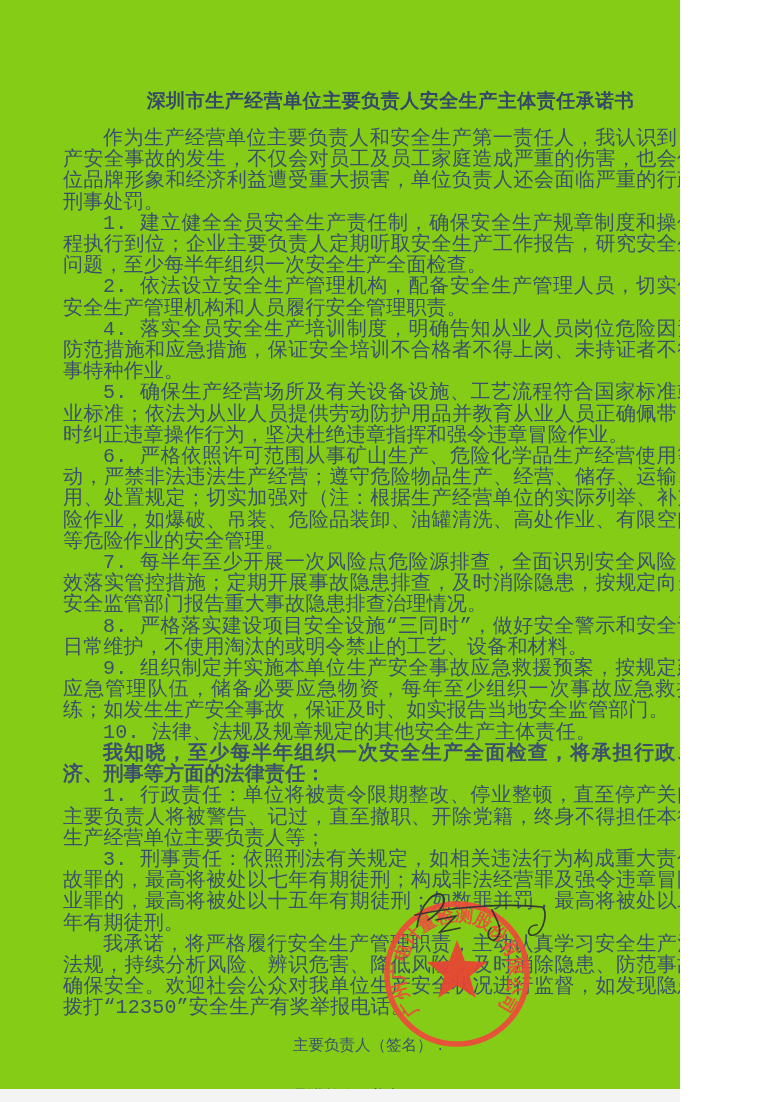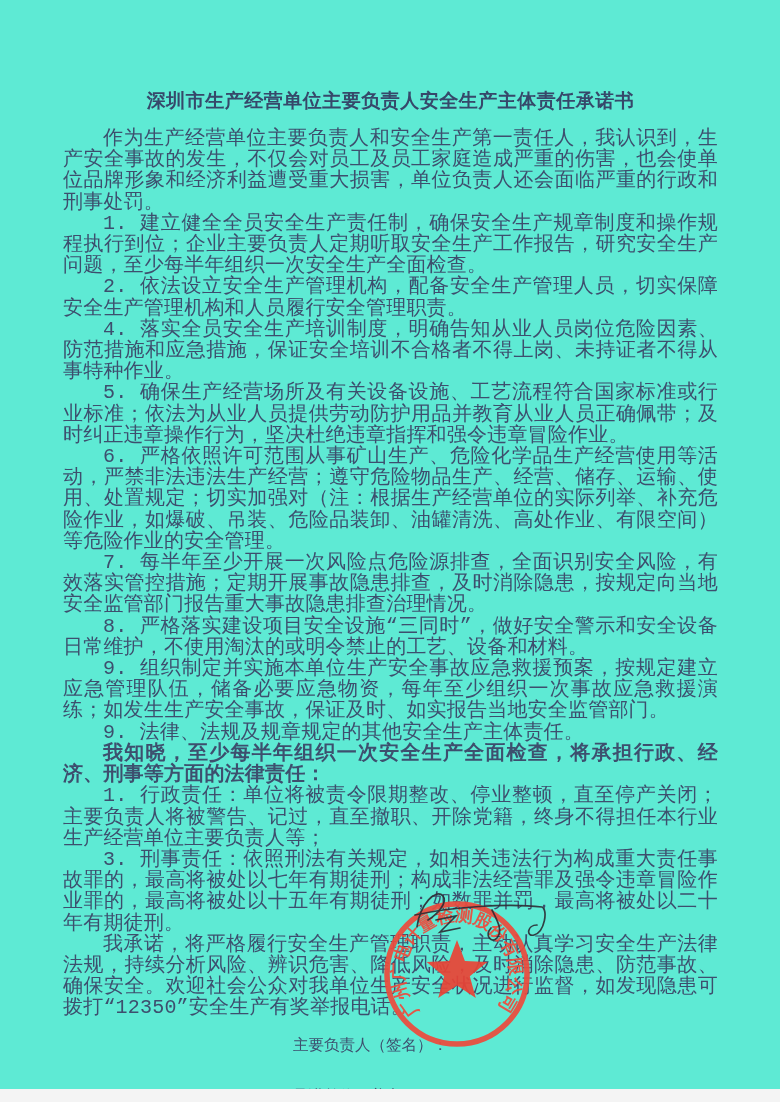--- a/index.html
+++ b/index.html
@@ -1,18 +1,18 @@
 <!DOCTYPE html>
 <html><head>
 <meta charset="utf-8">
 <style>
   html, body { margin: 0; padding: 0; background: #ffffff; }
   .page {
-    position: relative; width: 780px; height: 1102px;
-    background: #5eead4; overflow: hidden;
+    position: relative; width: 680px; height: 1102px;
+    background: #84cc16; overflow: hidden;
     font-family: "Liberation Serif", serif;
     color: #3d4f6e;
   }
   .doc { position: absolute; left: 63px; top: 88px; width: 655px; }
   .title {
     font-size: 19px; font-weight: bold; text-align: center;
     margin: 0 0 14px 0; letter-spacing: 0.5px; color: #36486a;
   }
   .doc p {
     margin: 0; font-size: 20px; line-height: 21.2px;
@@ -35,21 +35,21 @@
 
     <p>作为生产经营单位主要负责人和安全生产第一责任人，我认识到，生产安全事故的发生，不仅会对员工及员工家庭造成严重的伤害，也会使单位品牌形象和经济利益遭受重大损害，单位负责人还会面临严重的行政和刑事处罚。</p>
     <p>1. 建立健全全员安全生产责任制，确保安全生产规章制度和操作规程执行到位；企业主要负责人定期听取安全生产工作报告，研究安全生产问题，至少每半年组织一次安全生产全面检查。</p>
     <p>2. 依法设立安全生产管理机构，配备安全生产管理人员，切实保障安全生产管理机构和人员履行安全管理职责。</p>
     <p>4. 落实全员安全生产培训制度，明确告知从业人员岗位危险因素、防范措施和应急措施，保证安全培训不合格者不得上岗、未持证者不得从事特种作业。</p>
     <p>5. 确保生产经营场所及有关设备设施、工艺流程符合国家标准或行业标准；依法为从业人员提供劳动防护用品并教育从业人员正确佩带；及时纠正违章操作行为，坚决杜绝违章指挥和强令违章冒险作业。</p>
     <p>6. 严格依照许可范围从事矿山生产、危险化学品生产经营使用等活动，严禁非法违法生产经营；遵守危险物品生产、经营、储存、运输、使用、处置规定；切实加强对（注：根据生产经营单位的实际列举、补充危险作业，如爆破、吊装、危险品装卸、油罐清洗、高处作业、有限空间）等危险作业的安全管理。</p>
     <p>7. 每半年至少开展一次风险点危险源排查，全面识别安全风险，有效落实管控措施；定期开展事故隐患排查，及时消除隐患，按规定向当地安全监管部门报告重大事故隐患排查治理情况。</p>
     <p>8. 严格落实建设项目安全设施“三同时”，做好安全警示和安全设备日常维护，不使用淘汰的或明令禁止的工艺、设备和材料。</p>
     <p>9. 组织制定并实施本单位生产安全事故应急救援预案，按规定建立应急管理队伍，储备必要应急物资，每年至少组织一次事故应急救援演练；如发生生产安全事故，保证及时、如实报告当地安全监管部门。</p>
-    <p>9. 法律、法规及规章规定的其他安全生产主体责任。</p>
+    <p>10. 法律、法规及规章规定的其他安全生产主体责任。</p>
     <p class="bold">我知晓，至少每半年组织一次安全生产全面检查，将承担行政、经济、刑事等方面的法律责任：</p>
     <p>1. 行政责任：单位将被责令限期整改、停业整顿，直至停产关闭；主要负责人将被警告、记过，直至撤职、开除党籍，终身不得担任本行业生产经营单位主要负责人等；</p>
     <p>3. 刑事责任：依照刑法有关规定，如相关违法行为构成重大责任事故罪的，最高将被处以七年有期徒刑；构成非法经营罪及强令违章冒险作业罪的，最高将被处以十五年有期徒刑；如数罪并罚，最高将被处以二十年有期徒刑。</p>
     <p>我承诺，将严格履行安全生产管理职责，主动认真学习安全生产法律法规，持续分析风险、辨识危害、降低风险，及时消除隐患、防范事故、确保安全。欢迎社会公众对我单位生产安全状况进行监督，如发现隐患可拨打“12350”安全生产有奖举报电话。</p>
 
     <div class="sig">
       <div class="sig-row">
         <span>主要负责人（签名）：</span>
       </div>
       <div class="sig-row">

